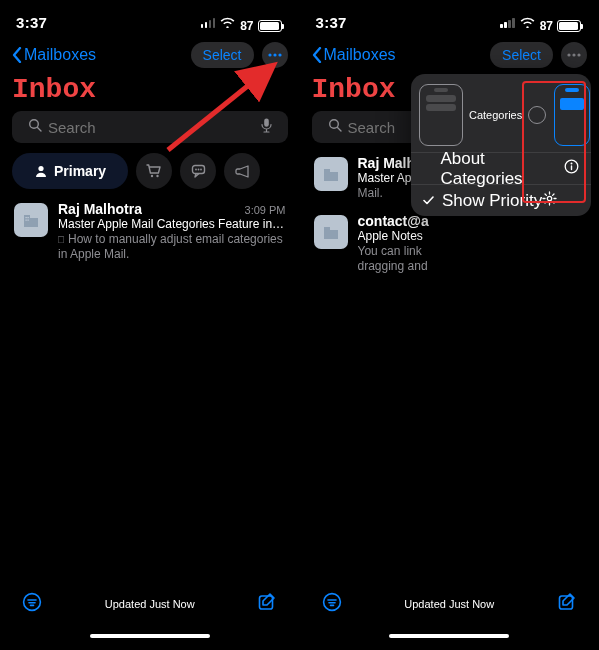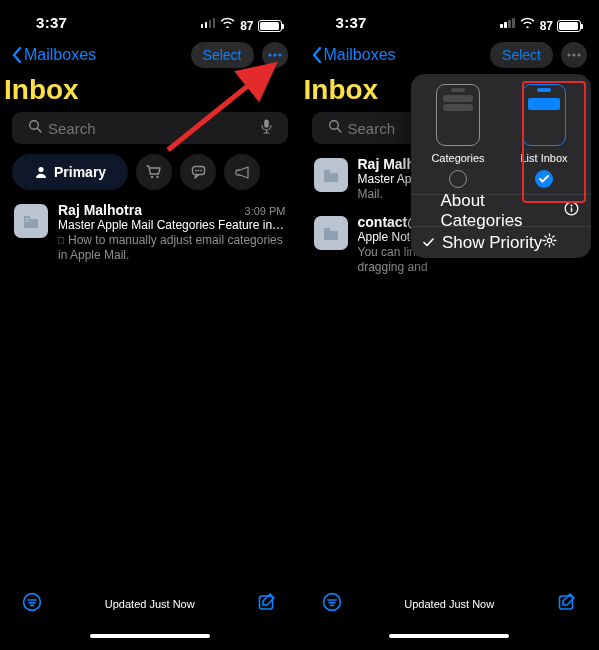--- a/index.html
+++ b/index.html
@@ -1,41 +1,41 @@
 <!DOCTYPE html>
 <html><head>
 <meta charset="utf-8">
 <style>
   * { margin: 0; padding: 0; box-sizing: border-box; font-family: -apple-system, BlinkMacSystemFont, "Segoe UI", Helvetica, Arial, sans-serif; -webkit-font-smoothing: antialiased; }
   body { background: #000; width: 599px; height: 650px; overflow: hidden; position: relative; }
   .screens { display: flex; width: 599px; height: 650px; }
   .screen { position: relative; width: 299.5px; height: 650px; background: #000; overflow: hidden; }
   
-  .status-bar { display: flex; align-items: center; justify-content: space-between; height: 38px; padding: 6px 18px 0 36px; color: #fff; text-align: center; }
+  .status-bar { display: flex; align-items: center; justify-content: space-between; height: 38px; padding: 6px 18px 0 16px; color: #fff; text-align: center; }
   .status-time { font-size: 15px; font-weight: 600; letter-spacing: .3px; }
   .status-icons { display: flex; align-items: center; gap: 5px; }
   .sig-bars { display: flex; align-items: flex-end; gap: 1.5px; height: 11px; }
   .sig-bars span { width: 2.5px; background: #fff; border-radius: .7px; display: block; }
   .sig-bars span:nth-child(1){height:4px;} .sig-bars span:nth-child(2){height:6px;} .sig-bars span:nth-child(3){height:8px;background:#555;} .sig-bars span:nth-child(4){height:10px;background:#555;}
   .wifi-icon svg { display:block; }
   .battery { display:flex; align-items:center; gap:4px;margin-top:8px; }
   .battery-pct { font-size:12px; font-weight:600; }
   .battery-icon { width:24px; height:12px; border:1px solid #fff; border-radius:3px; position:relative; }
   .battery-icon::after { content:""; position:absolute; right:-3px; top:3px; width:2px; height:5px; background:#fff; border-radius:0 1px 1px 0;}
   .battery-fill { position:absolute; left:1px; top:1px; bottom:1px; background:#fff; border-radius:1.5px; }
   
   .nav-row { display:flex; align-items:center; justify-content:space-between; padding: 0 12px; height: 34px; }
   .nav-back { display:flex; align-items:center; gap:2px; color:#0a84ff; font-size:16px; }
   .chevron-left { width:10px; height:16px; }
   .nav-actions { display:flex; align-items:center; gap:8px; }
   .pill-btn { background:#2b2b2d; color:#0a84ff; font-size:14px; font-weight:500; border:none; height:26px; padding:0 12px; border-radius:14px; }
   .circ-btn { width:26px; height:26px; border-radius:13px; background:#2b2b2d; border:none; display:flex; align-items:center; justify-content:center; color:#0a84ff; }
   .circ-btn.dim { color:#7c7c80; }
   
-  .title { color:#fde047; font-size:28px; font-weight:700; padding: 2px 4px 6px; }
+  .title { color:#ef4444; font-size:28px; font-weight:700; padding: 2px 12px 6px; font-family: Liberation Mono, monospace; }
   
   .search-bar { margin: 0 12px 10px; height:32px; background:#1c1c1e; border-radius:9px; display:flex; align-items:center; padding:0 16px; gap:6px; }
   .search-icon { color:#8e8e93; }
   .search-input { flex:1; background:transparent; border:none; outline:none; color:#8e8e93; font-size:15px; }
   .mic-icon { color:#8e8e93; }
   
   .cat-row { display:flex; gap:8px; padding:0 12px 10px; }
   .cat-primary { flex:0 0 auto; height:36px; border-radius:18px; background:#0f172a; color:#fff; display:flex; align-items:center; gap:6px; padding:0 22px; font-size:14px; font-weight:600; }
   .cat-ic { width:36px; height:36px; border-radius:18px; background:#1c1c1e; display:flex; align-items:center; justify-content:center; color:#8e8e93; }
   
@@ -51,21 +51,21 @@
   .msg-prev .prev-ic { margin-right:4px; font-size:10px; }
   
   .bottom { position:absolute; bottom:0; left:0; right:0; height:66px; display:flex; flex-direction:column; align-items:center; }
   .bottom-row { width:100%; display:flex; align-items:center; justify-content:space-between; padding: 8px 22px 0; }
   .bottom-ic { color:#0a84ff; }
   .bottom-txt { color:#fff; font-size:11px; }
   .home-ind { width:120px; height:4px; background:#fff; border-radius:2px; margin:18px auto 0; }
   
   .popover { position:absolute; right:8px; top:74px; width:180px; background:#2a2a2c; border-radius:14px; overflow:hidden; box-shadow: 0 6px 30px rgba(0,0,0,.6); z-index:5; }
   .pop-views { display:flex; padding:10px 8px 6px; gap:8px; }
-  .pop-col { flex:1; display:flex; flex-direction:column; align-items:center; gap:6px; }
+  .pop-col { flex:1; display:flex; flex-direction:row; align-items:center; gap:6px; }
   .phone-glyph { width:44px; height:62px; border-radius:9px; position:relative; }
   .phone-glyph.categories { border:1.5px solid #8e8e93; }
   .phone-glyph.categories::before { content:""; position:absolute; left:50%; transform:translateX(-50%); top:3px; width:14px; height:4px; border-radius:2px; background:#4a4a4c; }
   .phone-glyph.categories::after { content:""; position:absolute; left:6px; right:6px; top:19px; height:7px; border-radius:3px; background:#4a4a4c; box-shadow: 0 -9px 0 0 #4a4a4c; }
   .phone-glyph.list { border:1.5px solid #0a84ff; }
   .phone-glyph.list::before { content:""; position:absolute; left:50%; transform:translateX(-50%); top:3px; width:14px; height:4px; border-radius:2px; background:#0a84ff; }
   .phone-glyph.list::after { content:""; position:absolute; left:5px; right:5px; top:13px; height:12px; border-radius:2px; background:#0a84ff; }
   .pop-label { color:#fff; font-size:11px; }
   .radio { width:18px; height:18px; border-radius:9px; }
   .radio.empty { border:1.5px solid #8e8e93; }

